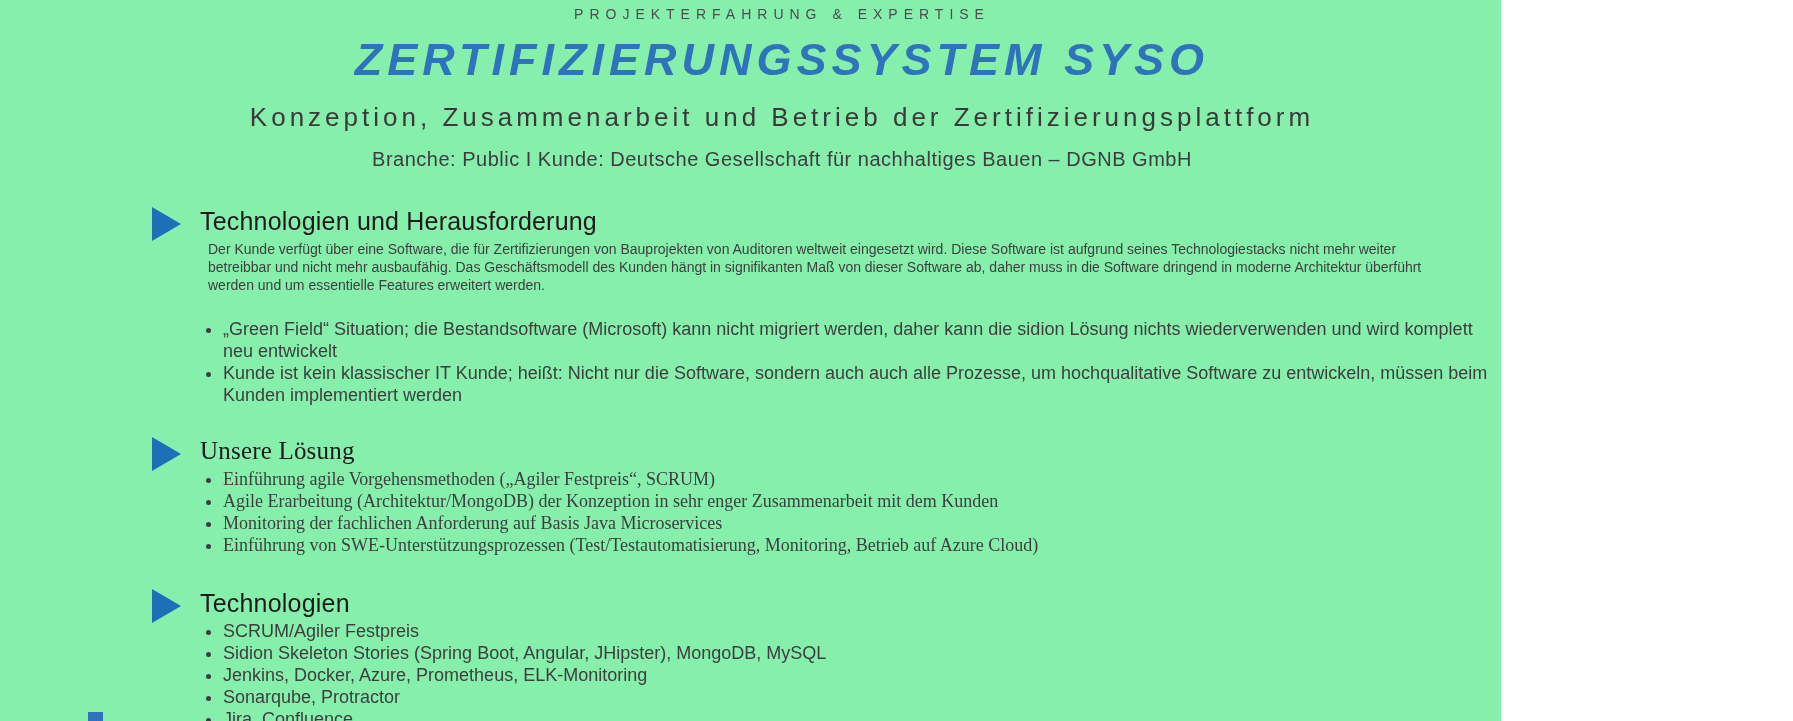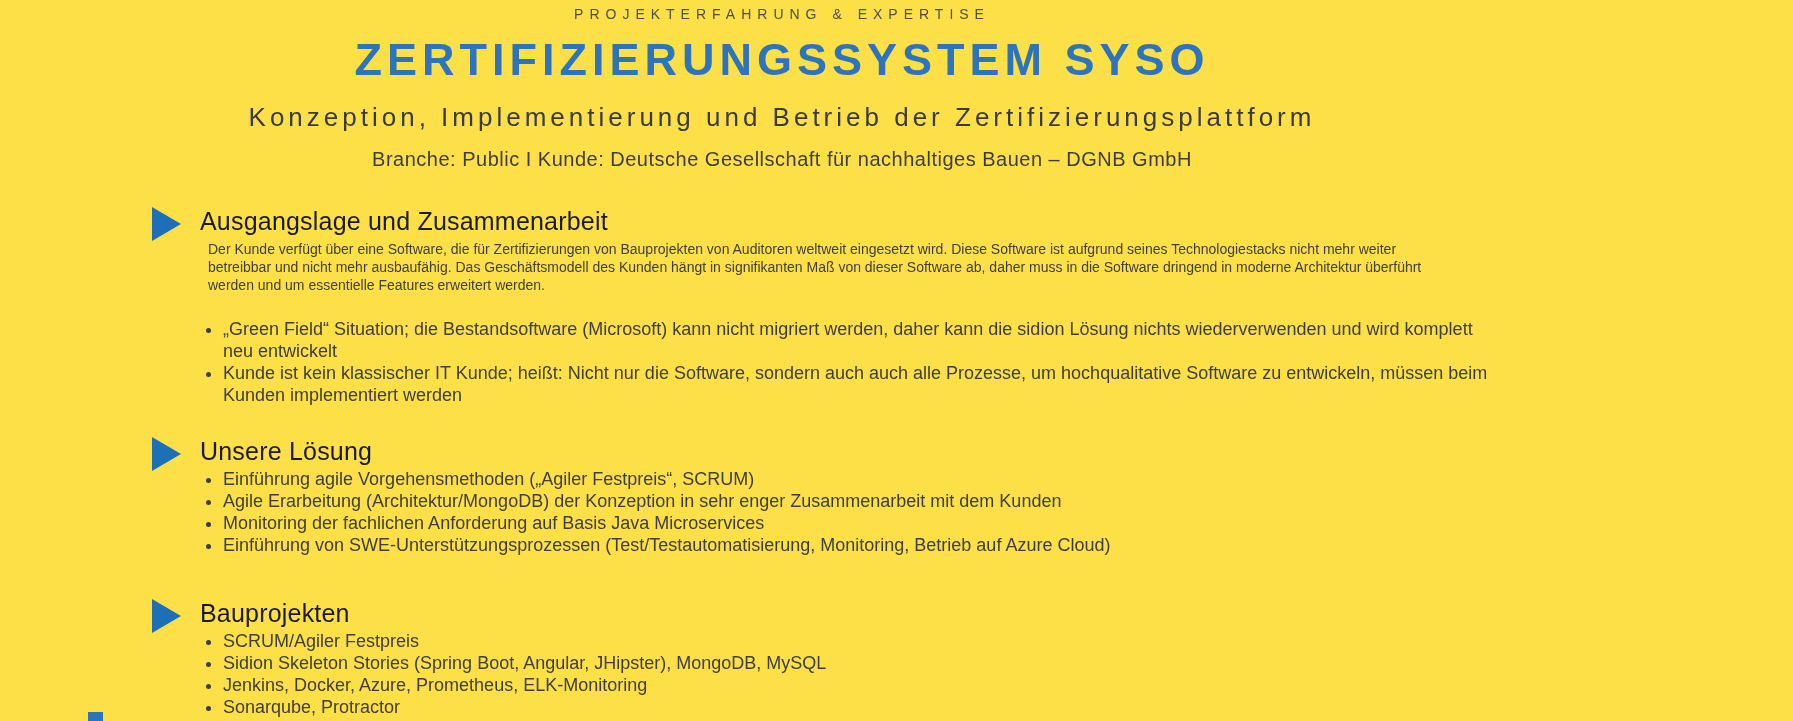--- a/index.html
+++ b/index.html
@@ -3,24 +3,24 @@
 <meta charset="utf-8">
 <style>
   html, body {
     margin: 0;
     padding: 0;
     background: #ffffff;
     font-family: "Liberation Sans", sans-serif;
   }
   .page {
     position: relative;
-    width: 1793px;
+    width: 1501px;
     height: 721px;
     overflow: hidden;
-    background: #fde047;
+    background: #86efac;
   }
   
   .header {
     width: 1564px;
     padding-top: 7px;
     text-align: center;
   }
   .eyebrow {
     font-size: 14px;
     line-height: 14px;
@@ -28,20 +28,21 @@
     color: #4d4d4d;
     font-weight: 400;
   }
   .title {
     margin: 16px 0 0 0;
     font-size: 45px;
     line-height: 45px;
     font-weight: 700;
     letter-spacing: 5px;
     color: #2e74bb;
+    font-style: italic;
   }
   .subtitle {
     margin-top: 22px;
     font-size: 26px;
     line-height: 26px;
     letter-spacing: 4px;
     color: #3a3a3a;
     font-weight: 400;
   }
   .meta {
@@ -53,21 +54,21 @@
   }
   
   .content {
     margin: 37px 0 0 152px;
   }
   .section {
     position: relative;
     padding-left: 48px;
   }
   .section.gap-a { margin-bottom: 30px; }
-  .section.gap-b { margin-bottom: 42px; }
+  .section.gap-b { margin-bottom: 32px; font-family: Liberation Serif, serif; }
   .arrow {
     position: absolute;
     left: 0;
     top: 1px;
     width: 0;
     height: 0;
     border-style: solid;
     border-width: 17px 0 17px 29px;
     border-color: transparent transparent transparent #1d70b7;
   }
@@ -109,50 +110,50 @@
   }
 </style>
 </head>
 <body>
 
 <div class="page">
 
   <header class="header">
     <div class="eyebrow">PROJEKTERFAHRUNG &amp; EXPERTISE</div>
     <h1 class="title">ZERTIFIZIERUNGSSYSTEM SYSO</h1>
-    <div class="subtitle">Konzeption, Implementierung und Betrieb der Zertifizierungsplattform</div>
+    <div class="subtitle">Konzeption, Zusammenarbeit und Betrieb der Zertifizierungsplattform</div>
     <div class="meta">Branche: Public I Kunde: Deutsche Gesellschaft für nachhaltiges Bauen – DGNB GmbH</div>
   </header>
 
   <main class="content">
 
     <section class="section gap-a">
       <span class="arrow"></span>
-      <h2>Ausgangslage und Zusammenarbeit</h2>
+      <h2>Technologien und Herausforderung</h2>
       <p>Der Kunde verfügt über eine Software, die für Zertifizierungen von Bauprojekten von Auditoren weltweit eingesetzt wird. Diese Software ist aufgrund seines Technologiestacks nicht mehr weiter betreibbar und nicht mehr ausbaufähig. Das Geschäftsmodell des Kunden hängt in signifikanten Maß von  dieser Software ab, daher muss in die Software dringend in moderne Architektur überführt werden und um essentielle Features erweitert werden.</p>
       <ul class="after-para">
         <li>„Green Field“ Situation; die Bestandsoftware (Microsoft) kann nicht migriert werden, daher kann die sidion Lösung nichts wiederverwenden und wird komplett neu entwickelt</li>
         <li>Kunde ist kein klassischer IT Kunde; heißt: Nicht nur die Software, sondern auch auch alle Prozesse, um hochqualitative Software zu entwickeln, müssen beim Kunden implementiert werden</li>
       </ul>
     </section>
 
     <section class="section gap-b">
       <span class="arrow"></span>
       <h2>Unsere Lösung</h2>
       <ul>
         <li>Einführung agile Vorgehensmethoden („Agiler Festpreis“, SCRUM)</li>
         <li>Agile Erarbeitung (Architektur/MongoDB) der Konzeption in sehr enger Zusammenarbeit mit dem Kunden</li>
         <li>Monitoring der fachlichen Anforderung auf Basis Java Microservices</li>
         <li>Einführung von SWE-Unterstützungsprozessen (Test/Testautomatisierung, Monitoring, Betrieb auf Azure Cloud)</li>
       </ul>
     </section>
 
     <section class="section">
       <span class="arrow"></span>
-      <h2>Bauprojekten</h2>
+      <h2>Technologien</h2>
       <ul>
         <li>SCRUM/Agiler Festpreis</li>
         <li>Sidion Skeleton Stories (Spring Boot, Angular, JHipster), MongoDB, MySQL</li>
         <li>Jenkins, Docker, Azure, Prometheus, ELK-Monitoring</li>
         <li>Sonarqube, Protractor</li>
         <li>Jira, Confluence</li>
       </ul>
     </section>
 
   </main>

